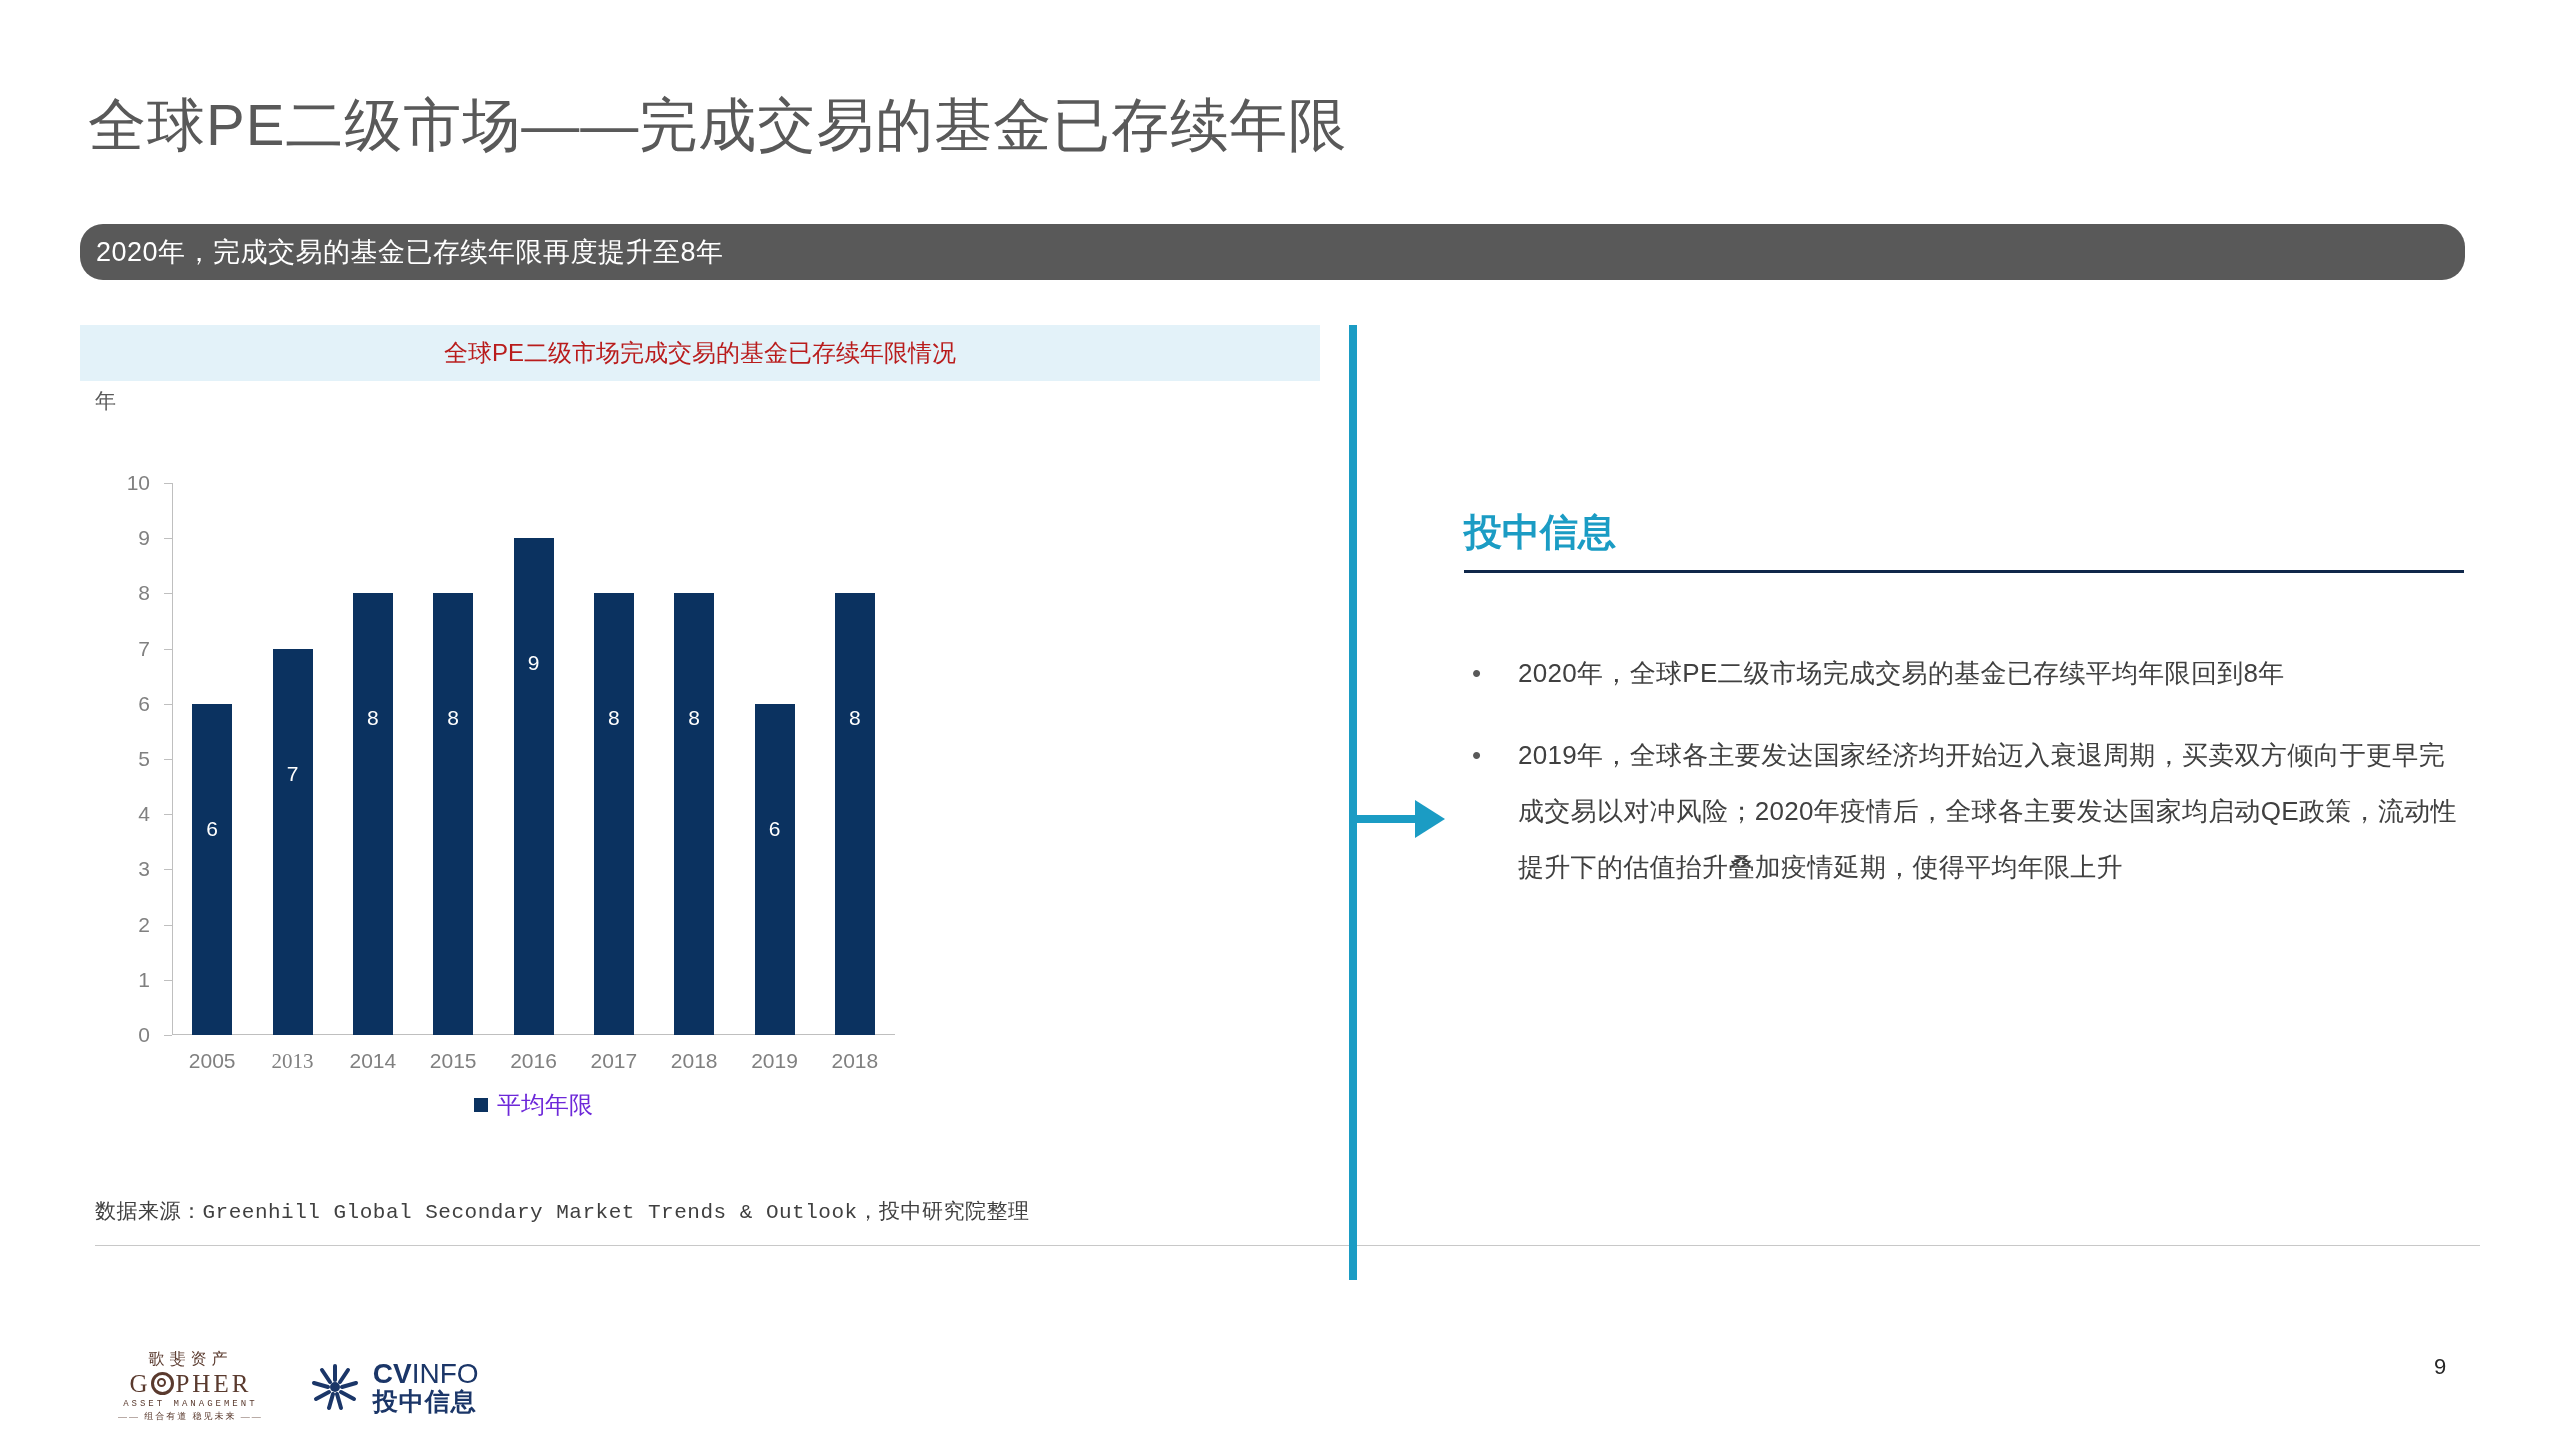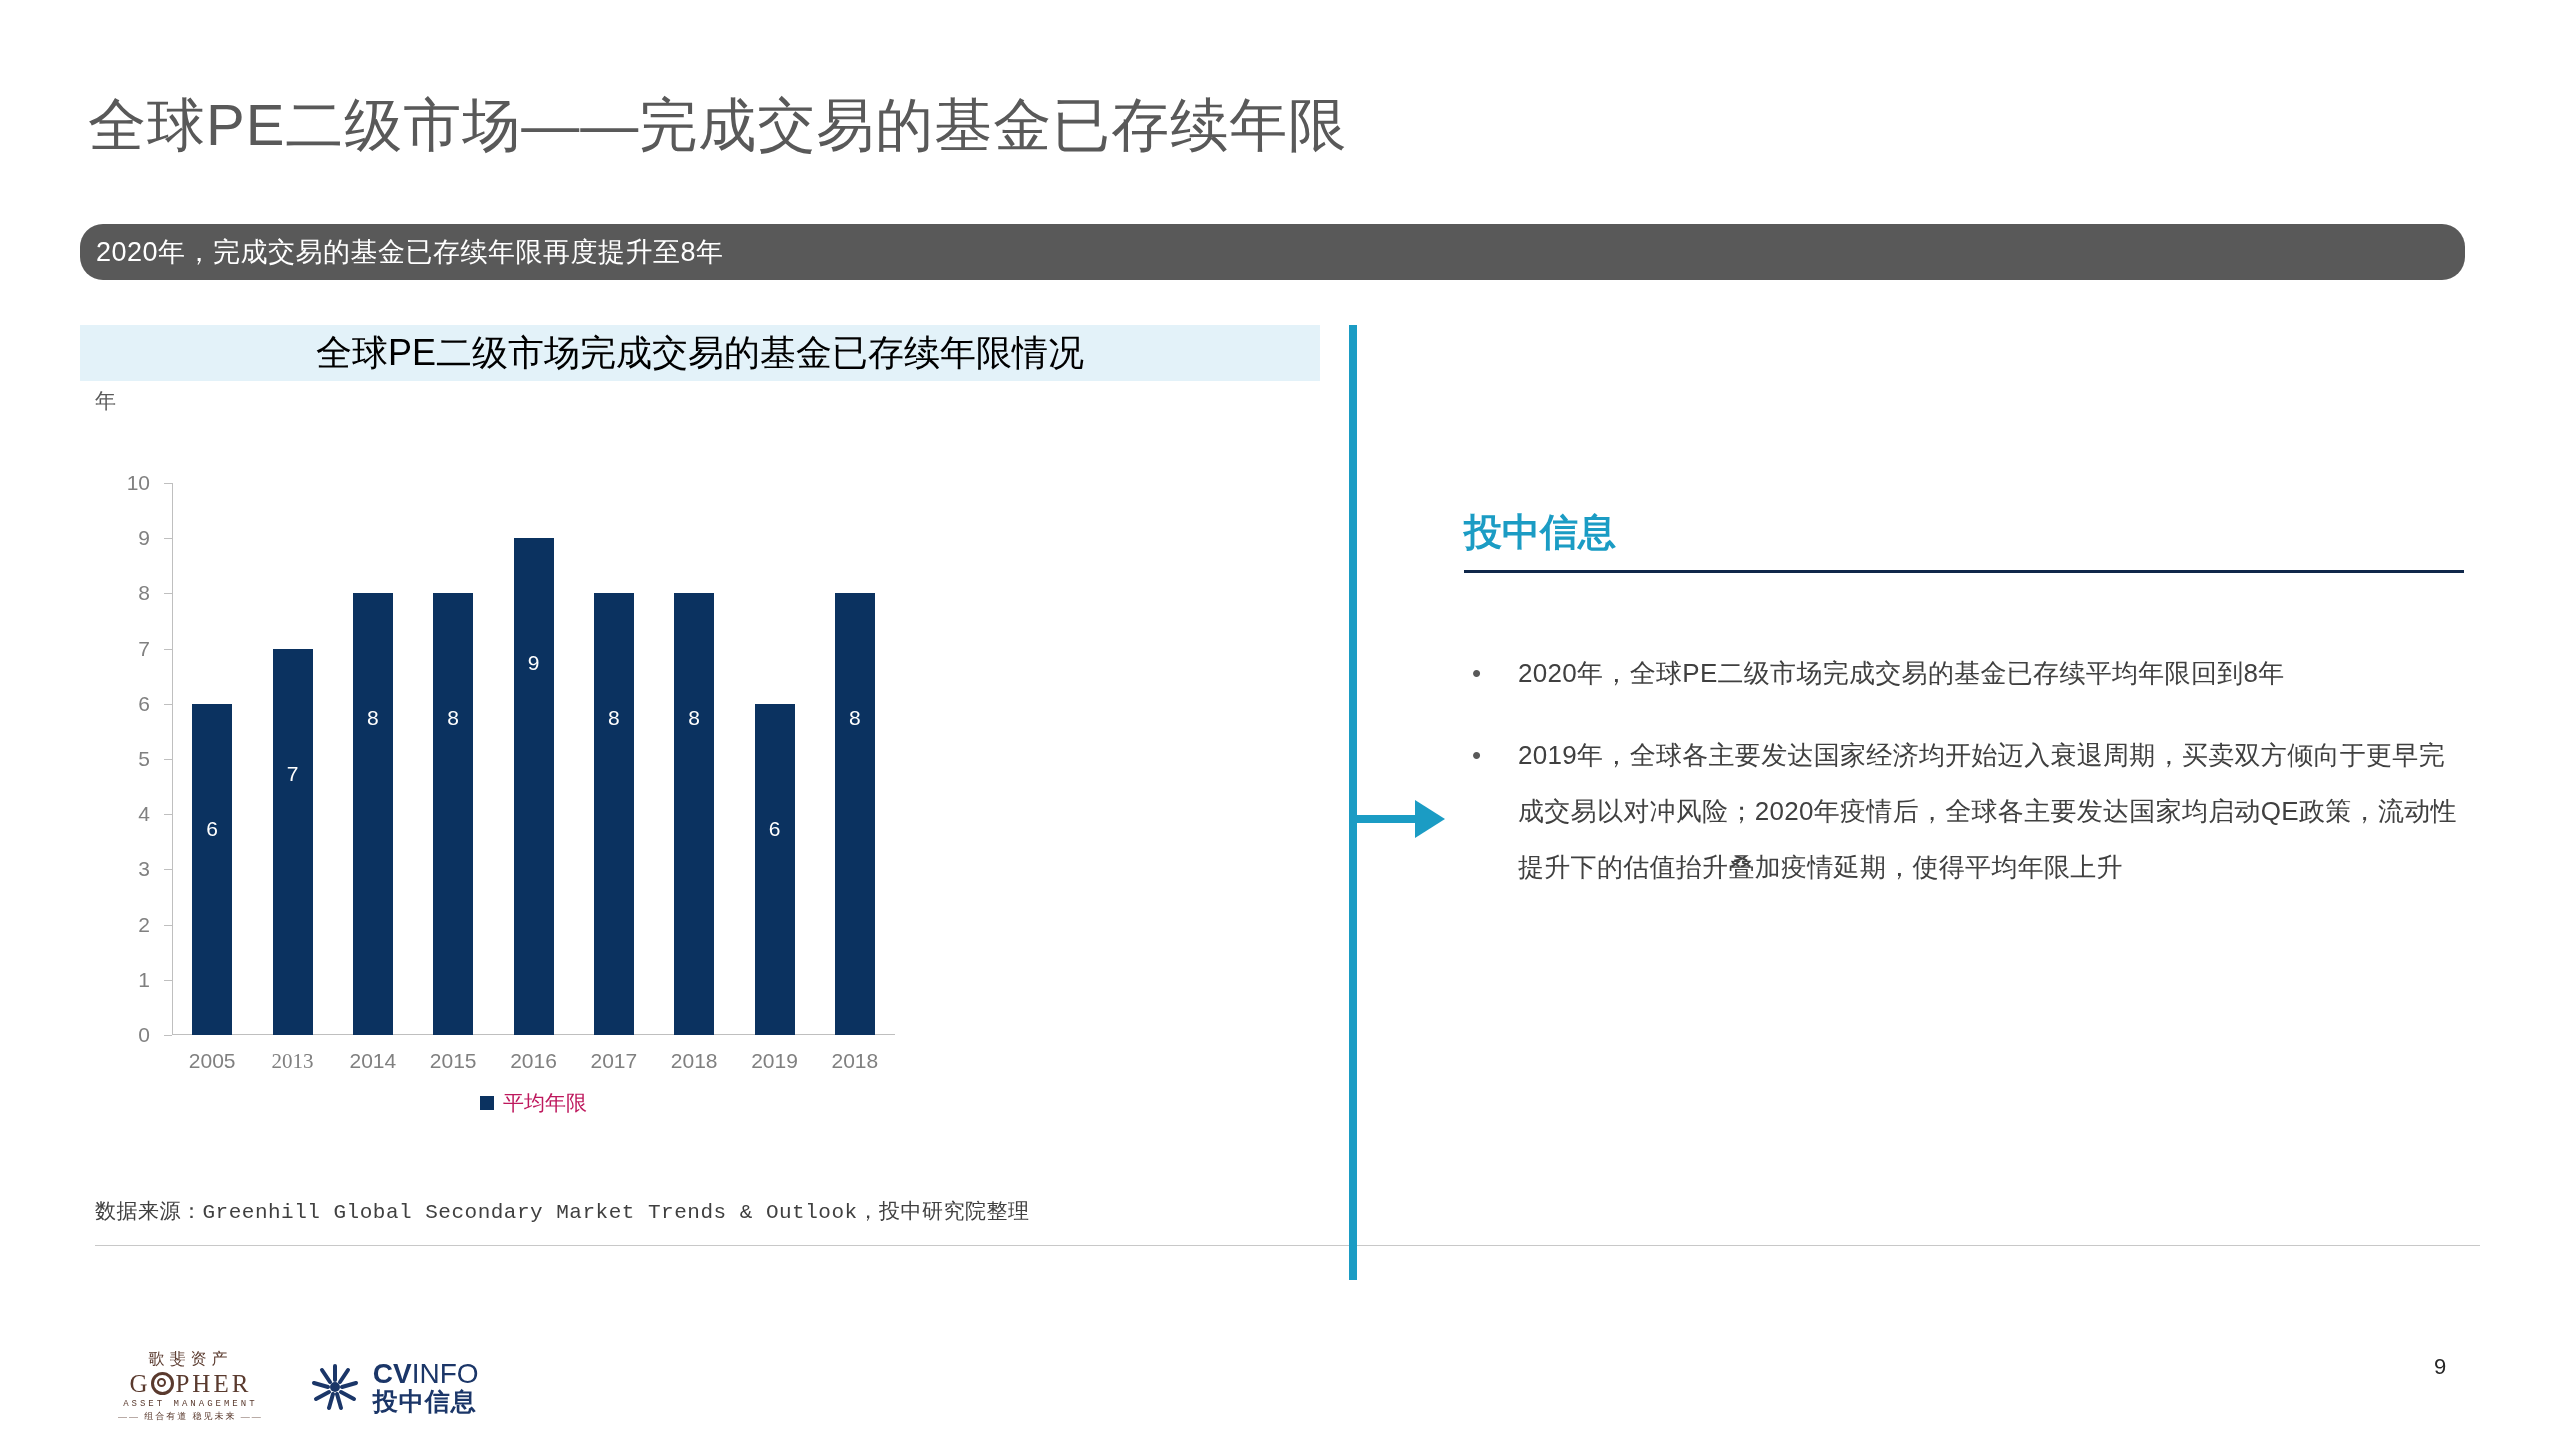--- a/index.html
+++ b/index.html
@@ -61,22 +61,22 @@
     left: 0;
     top: 0;
     width: 1240px;
     height: 56px;
     background: #e3f2f9;
     display: flex;
     align-items: center;
     justify-content: center;
   }
   .chart-title-band .chart-title-text {
-    font-size: 36px;
-    color: #000000;
+    font-size: 24px;
+    color: #b91c1c;
     white-space: nowrap;
   }
   .axis-unit {
     position: absolute;
     left: 15px;
     top: 62px;
     font-size: 21px;
     color: #595959;
   }
 
@@ -152,22 +152,22 @@
     justify-content: center;
     gap: 9px;
   }
   .legend-swatch {
     width: 14px;
     height: 14px;
     background: #0b3260;
     display: inline-block;
   }
   .legend-label {
-    font-size: 21px;
-    color: #be185d;
+    font-size: 24px;
+    color: #6d28d9;
   }
 
   
   .source-rule {
     position: absolute;
     left: 15px;
     top: 920px;
     width: 2385px;
     height: 1px;
     background: #c8c8c8;

